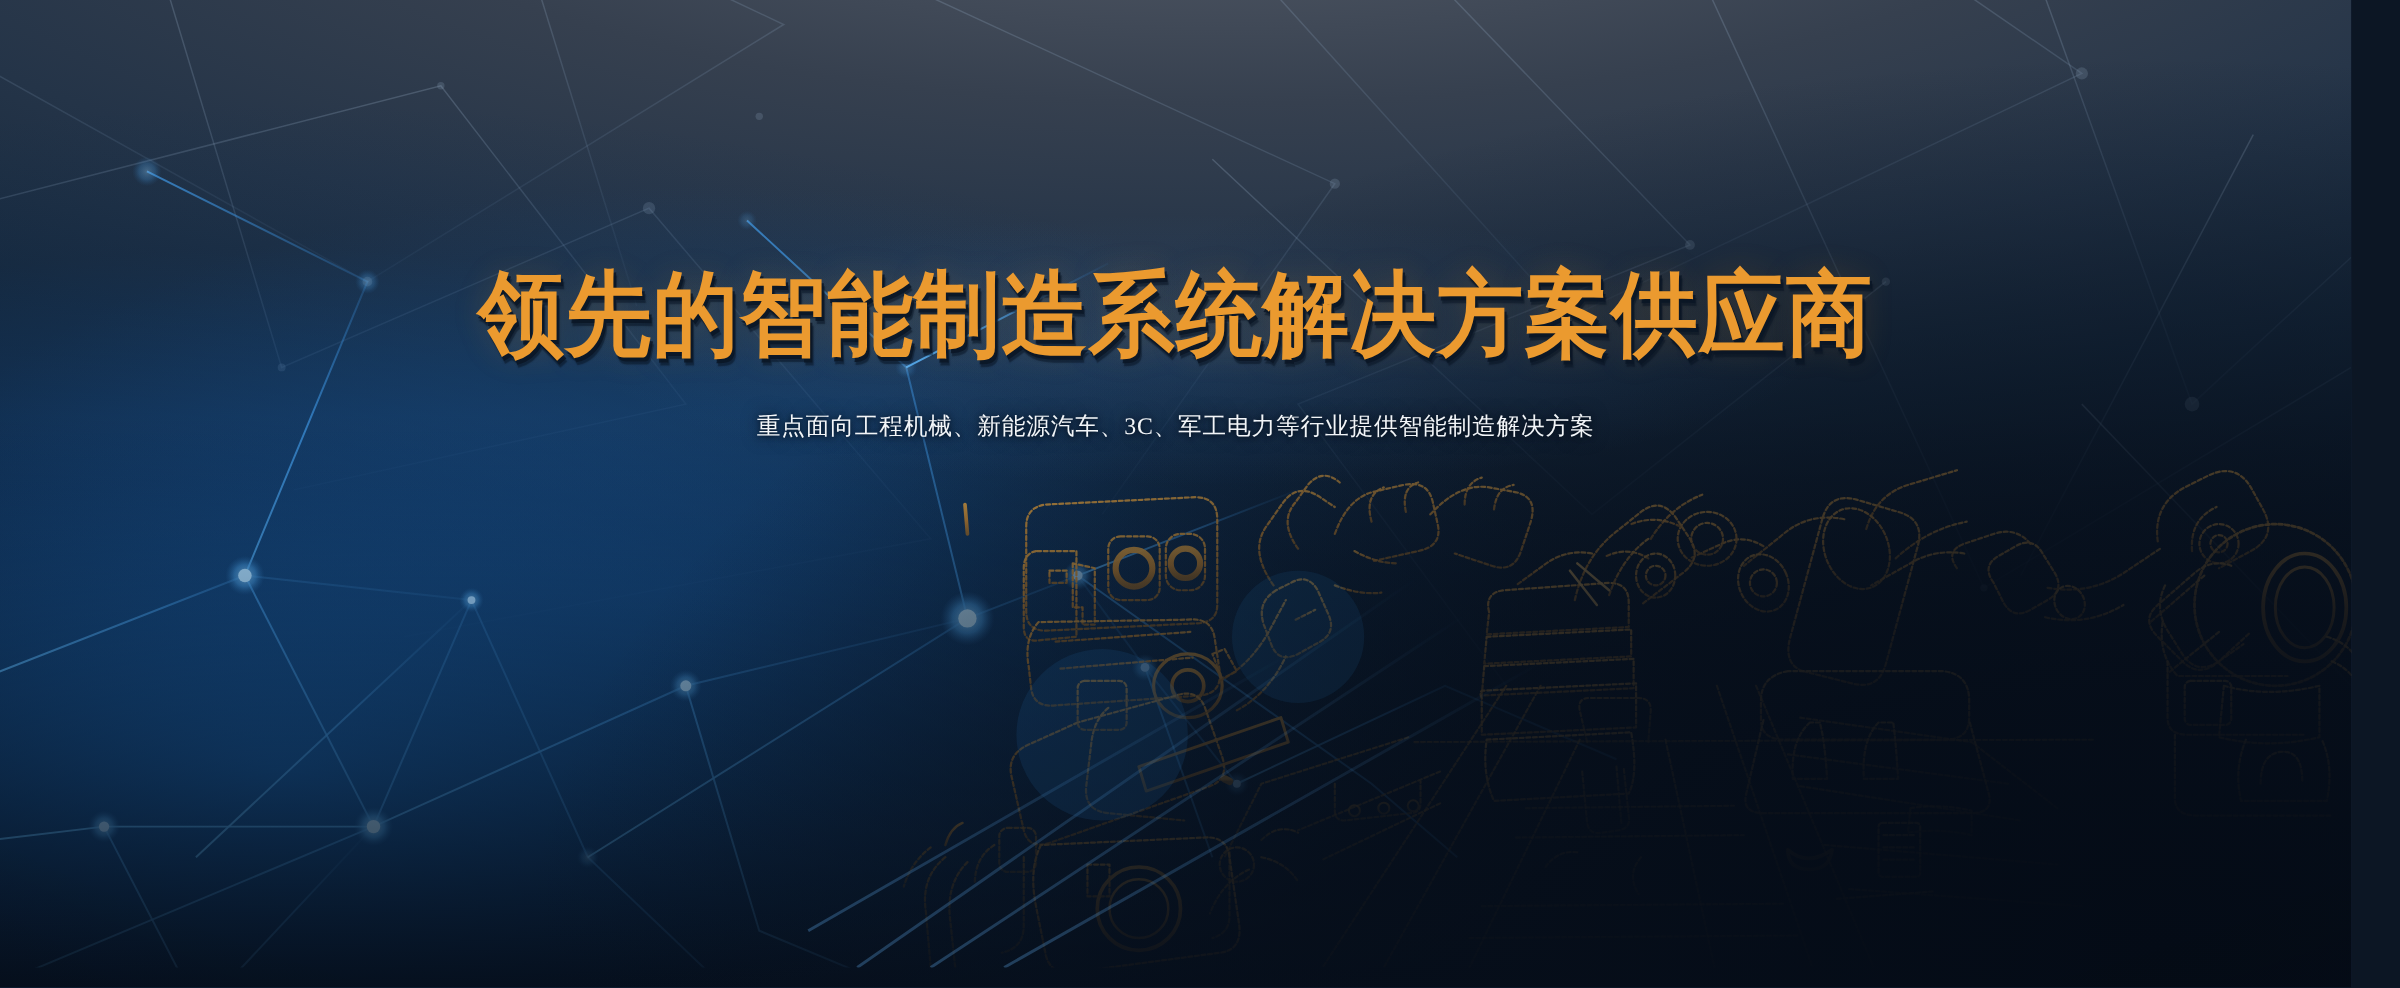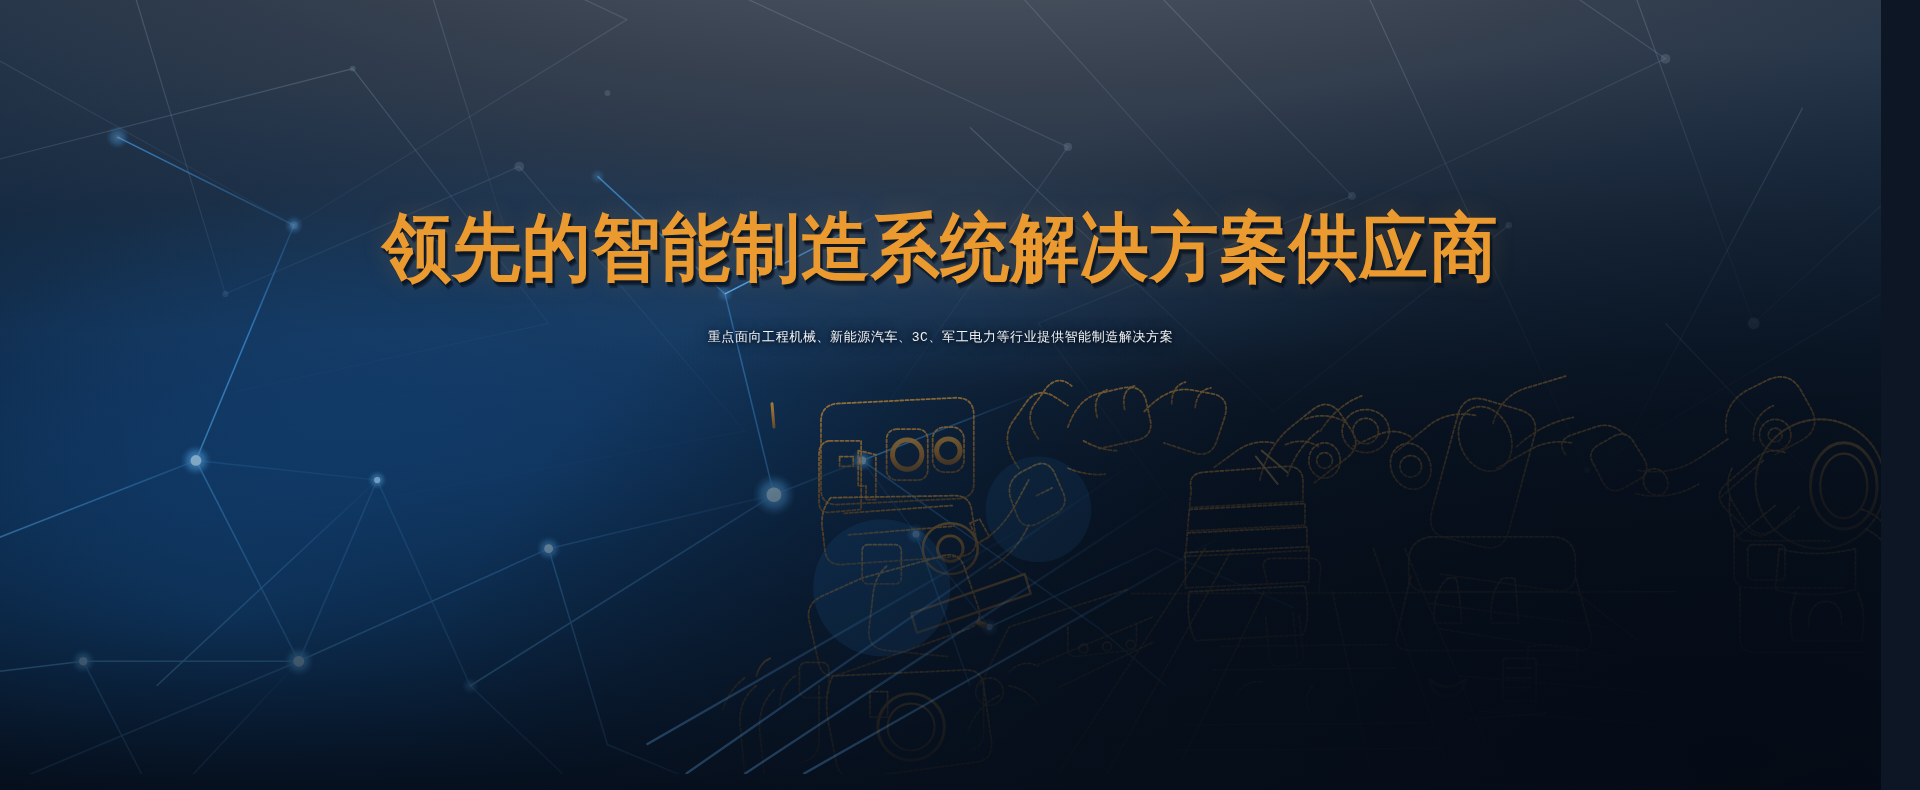--- a/index.html
+++ b/index.html
@@ -1,20 +1,20 @@
 <!DOCTYPE html>
 <html><head>
 <meta charset="utf-8">
 <style>
   html,body{margin:0;padding:0;background:#0c1624;}
   #banner{
     position:relative;
     width:1881px;height:790px;
     overflow:hidden;
-    font-family:Liberation Mono, monospace;
+    font-family:Liberation Serif, serif;
     background:#132338;
   }
   .layer{position:absolute;inset:0;}
   
   #bg-base{
     background:
       radial-gradient(130% 95% at 52% -18%, #5a626e 0%, #4a525f 14%, #36404f 30%, #243448 48%, #16283c 64%, #0d1b2c 80%, #081220 100%);
   }
   #bg-blue-wash{
     background:
@@ -43,21 +43,21 @@
     color:#eb9a2f;
     transform:scaleX(.93);
     text-shadow:
       2px 3px 0 rgba(10,22,38,.85),
       3px 5px 1px rgba(8,18,32,.55),
       0 0 26px rgba(235,154,47,.18);
     white-space:nowrap;
   }
   #hero-sub{
     margin:36px 0 0 0;
-    font-size:13px;
+    font-size:19px;
     font-weight:normal;
     letter-spacing:.6px;
     color:#f2f5f8;
     text-shadow:0 1px 4px rgba(3,10,20,.9), 0 0 14px rgba(6,16,30,.7);
     white-space:nowrap;
   }
   #title-glow{
     position:absolute;left:300px;top:150px;width:1320px;height:260px;
     background:radial-gradient(52% 58% at 50% 50%, rgba(70,130,200,.16) 0%, rgba(0,0,0,0) 72%);
     z-index:30;pointer-events:none;

